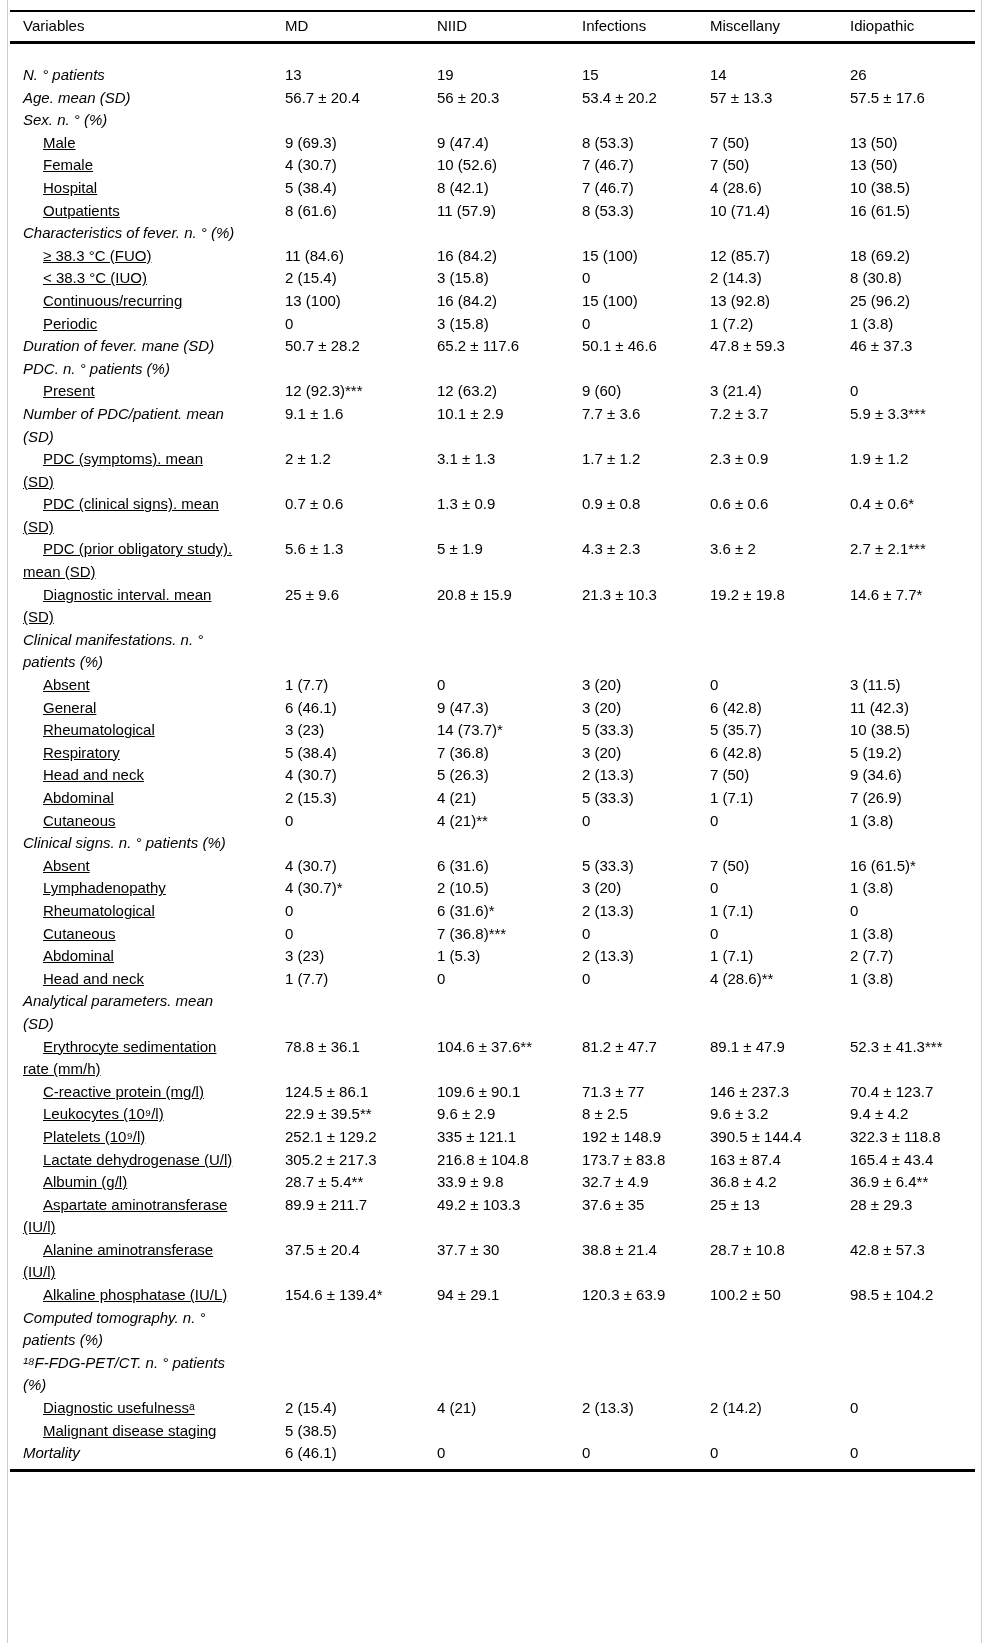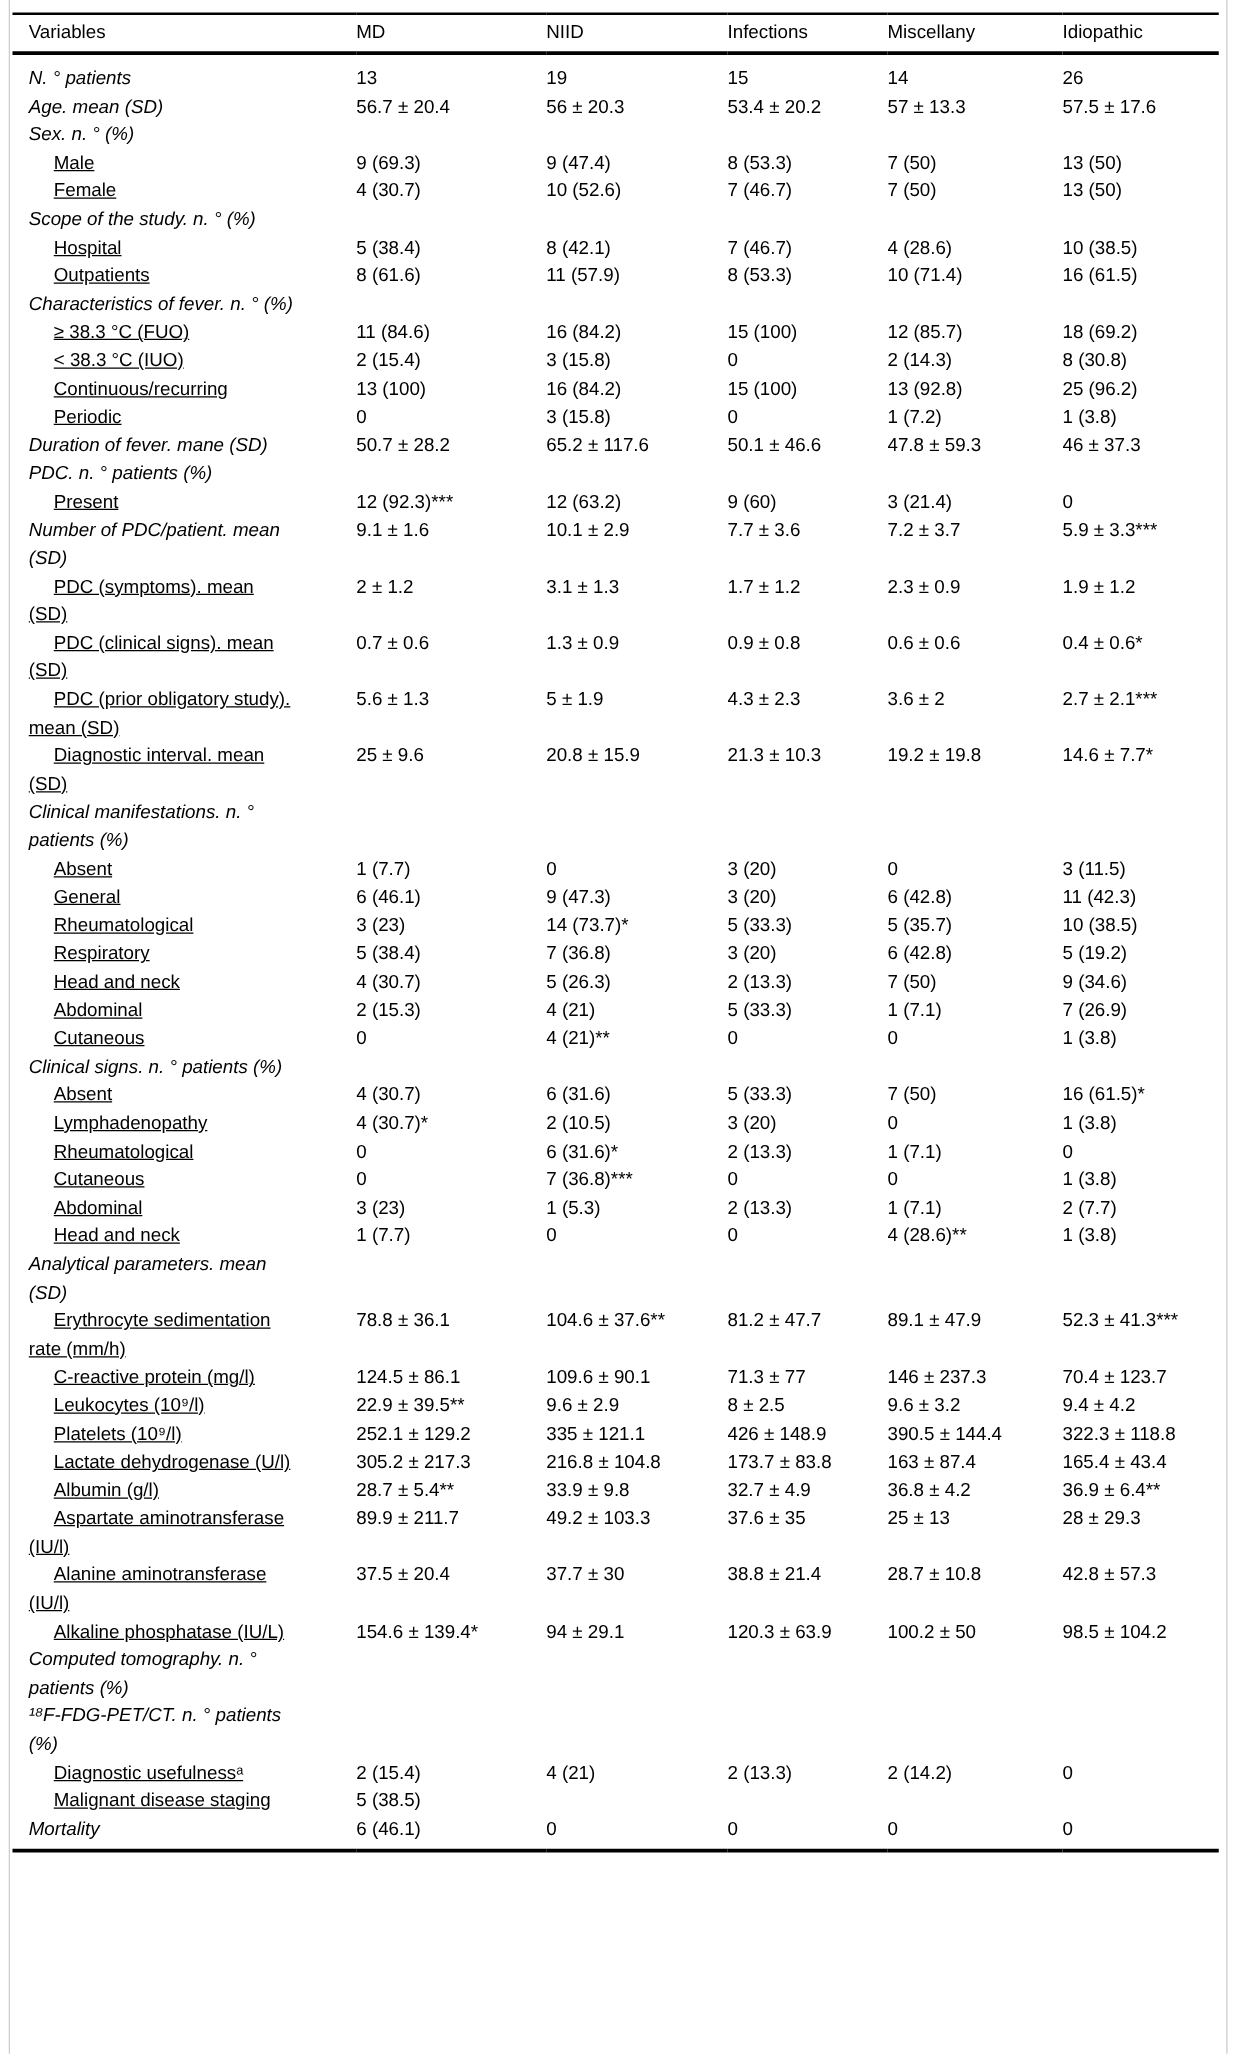--- a/index.html
+++ b/index.html
@@ -49,21 +49,21 @@
     padding: 0;
     vertical-align: middle;
     font-size: 15px;
   }
   th.first, td.lbl { padding-left: 13px; margin-top: 40px; }
   tbody td {
     padding: 0;
     vertical-align: top;
     text-align: left;
   }
-  tbody tr:first-child td { padding-top: 8px; }
+  tbody tr:first-child td { padding-top: 20px; }
   tbody tr:last-child td { padding-bottom: 4px; }
   td.lbl {
     white-space: pre-line;
     overflow: hidden;
   }
   td.lbl.category { font-style: italic; }
   td.lbl.sub { text-indent: 20px; text-decoration: underline; }
   td.val { white-space: nowrap; overflow: hidden; }
 </style>
 </head>
@@ -125,28 +125,20 @@
       </tr>
       <tr>
         <td class="lbl sub">Female</td>
         <td class="val">4 (30.7)</td>
         <td class="val">10 (52.6)</td>
         <td class="val">7 (46.7)</td>
         <td class="val">7 (50)</td>
         <td class="val">13 (50)</td>
       </tr>
       <tr>
-        <td class="lbl category">Scope of the study. n. ° (%)</td>
-        <td class="val"></td>
-        <td class="val"></td>
-        <td class="val"></td>
-        <td class="val"></td>
-        <td class="val"></td>
-      </tr>
-      <tr>
         <td class="lbl sub">Hospital</td>
         <td class="val">5 (38.4)</td>
         <td class="val">8 (42.1)</td>
         <td class="val">7 (46.7)</td>
         <td class="val">4 (28.6)</td>
         <td class="val">10 (38.5)</td>
       </tr>
       <tr>
         <td class="lbl sub">Outpatients</td>
         <td class="val">8 (61.6)</td>
@@ -416,21 +408,21 @@
         <td class="val">22.9 ± 39.5**</td>
         <td class="val">9.6 ± 2.9</td>
         <td class="val">8 ± 2.5</td>
         <td class="val">9.6 ± 3.2</td>
         <td class="val">9.4 ± 4.2</td>
       </tr>
       <tr>
         <td class="lbl sub">Platelets (10⁹/l)</td>
         <td class="val">252.1 ± 129.2</td>
         <td class="val">335 ± 121.1</td>
-        <td class="val">426 ± 148.9</td>
+        <td class="val">192 ± 148.9</td>
         <td class="val">390.5 ± 144.4</td>
         <td class="val">322.3 ± 118.8</td>
       </tr>
       <tr>
         <td class="lbl sub">Lactate dehydrogenase (U/l)</td>
         <td class="val">305.2 ± 217.3</td>
         <td class="val">216.8 ± 104.8</td>
         <td class="val">173.7 ± 83.8</td>
         <td class="val">163 ± 87.4</td>
         <td class="val">165.4 ± 43.4</td>

